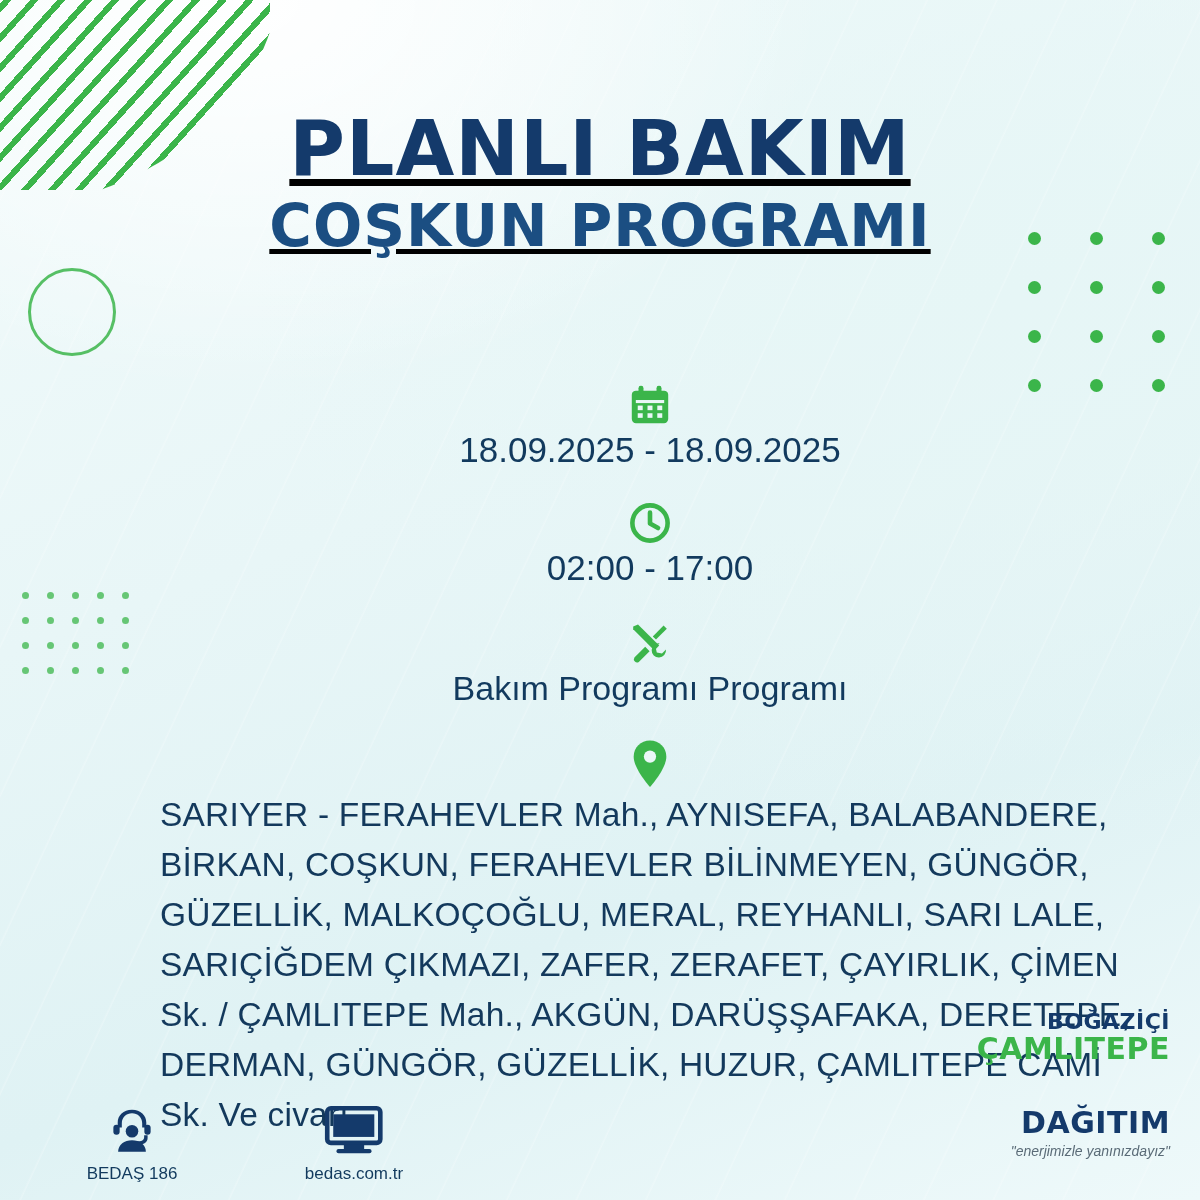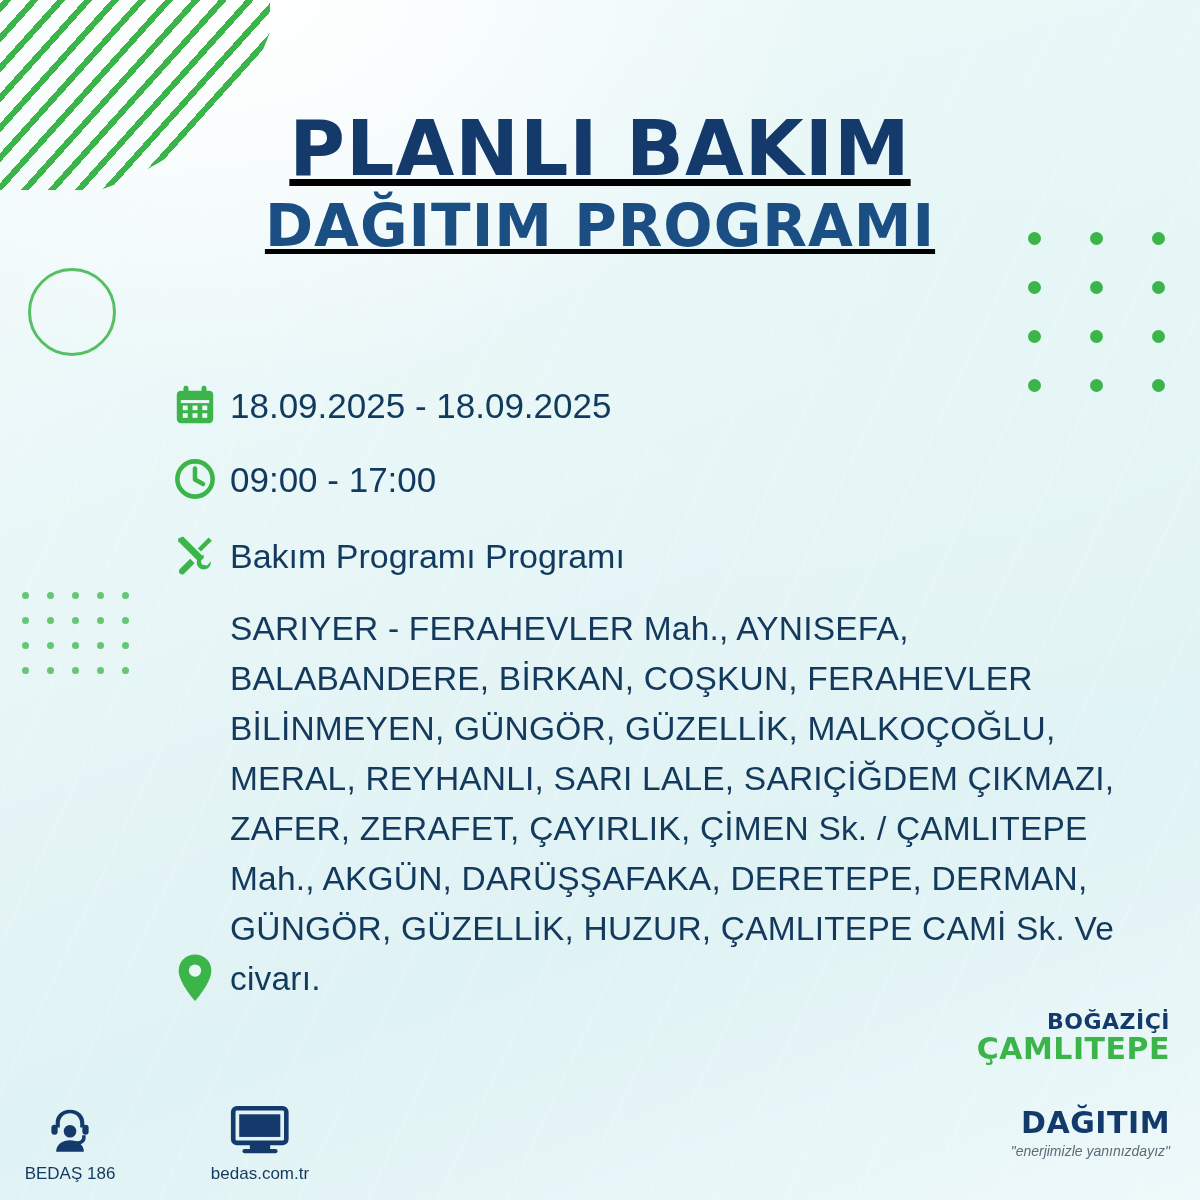--- a/index.html
+++ b/index.html
@@ -133,22 +133,23 @@
   }
 
   .info {
     position: absolute;
     top: 380px;
     left: 160px;
     width: 980px;
   }
   .row {
     display: flex;
-    align-items: flex-end;
+    align-items: center;
     margin-bottom: 26px;
+    flex-direction: column;
   }
   .row .ico {
     width: 70px;
     min-width: 70px;
     display: flex;
     justify-content: center;
     padding-top: 2px;
   }
   .row .txt {
     font-size: 34px;
@@ -173,21 +174,22 @@
     position: absolute;
     left: 0;
     bottom: 16px;
     width: 1200px;
     display: flex;
     align-items: flex-end;
   }
   .footer-items {
     display: flex;
     align-items: flex-end;
-    gap: 50px;
+    gap: 82px;
+    padding-left: 62px;
   }
   .fitem {
     width: 140px;
     text-align: center;
   }
   .fitem .gl {
     height: 56px;
     display: flex;
     align-items: flex-end;
     justify-content: center;
@@ -256,21 +258,21 @@
       <i></i>
     <i></i>
       <i></i>
       <i></i>
       <i></i>
       <i></i>
   </div>
 
   <div class="title-wrap">
     <div class="title-main">PLANLI BAKIM</div>
-    <div class="title-sub">DAĞITIM PROGRAMI</div>
+    <div class="title-sub">COŞKUN PROGRAMI</div>
   </div>
 
   <div class="info">
 
     <div class="row date">
       <div class="ico">
         <svg width="46" height="46" viewBox="0 0 24 24" aria-hidden="true">
           <rect x="2.5" y="4.5" width="19" height="17" rx="2.2" fill="#3bb54a"></rect>
           <rect x="6" y="2" width="2.6" height="5" rx="1.2" fill="#3bb54a"></rect>
           <rect x="15.4" y="2" width="2.6" height="5" rx="1.2" fill="#3bb54a"></rect>
@@ -288,21 +290,21 @@
       <div class="txt">18.09.2025 - 18.09.2025</div>
     </div>
 
     <div class="row time">
       <div class="ico">
         <svg width="46" height="46" viewBox="0 0 24 24" aria-hidden="true">
           <circle cx="12" cy="12" r="9.2" fill="none" stroke="#3bb54a" stroke-width="2.4"></circle>
           <path d="M12 6.6 V12.3 L16.2 14.6" fill="none" stroke="#3bb54a" stroke-width="2.4" stroke-linecap="round" stroke-linejoin="round"></path>
         </svg>
       </div>
-      <div class="txt">09:00 - 17:00</div>
+      <div class="txt">02:00 - 17:00</div>
     </div>
 
     <div class="row work">
       <div class="ico">
         <svg width="48" height="48" viewBox="0 0 24 24" aria-hidden="true">
           <path d="M3.6 4.2 L6.0 3.2 L16.6 13.8 L14.2 16.2 L3.6 5.6 Z" fill="#3bb54a"></path>
           <path d="M16.8 12.6 a3.6 3.6 0 1 0 3.2 3.2 l-2.0 2.0 -2.6 -0.6 -0.6 -2.6 Z" fill="#3bb54a"></path>
           <path d="M20.4 3.4 L15.0 8.8 L13.4 7.2 L18.8 1.8 Z" fill="#3bb54a" transform="translate(0,2)"></path>
           <path d="M9.6 14.4 L4.2 19.8 a1.6 1.6 0 0 0 2.2 2.2 L11.8 16.6 Z" fill="#3bb54a"></path>
         </svg>

